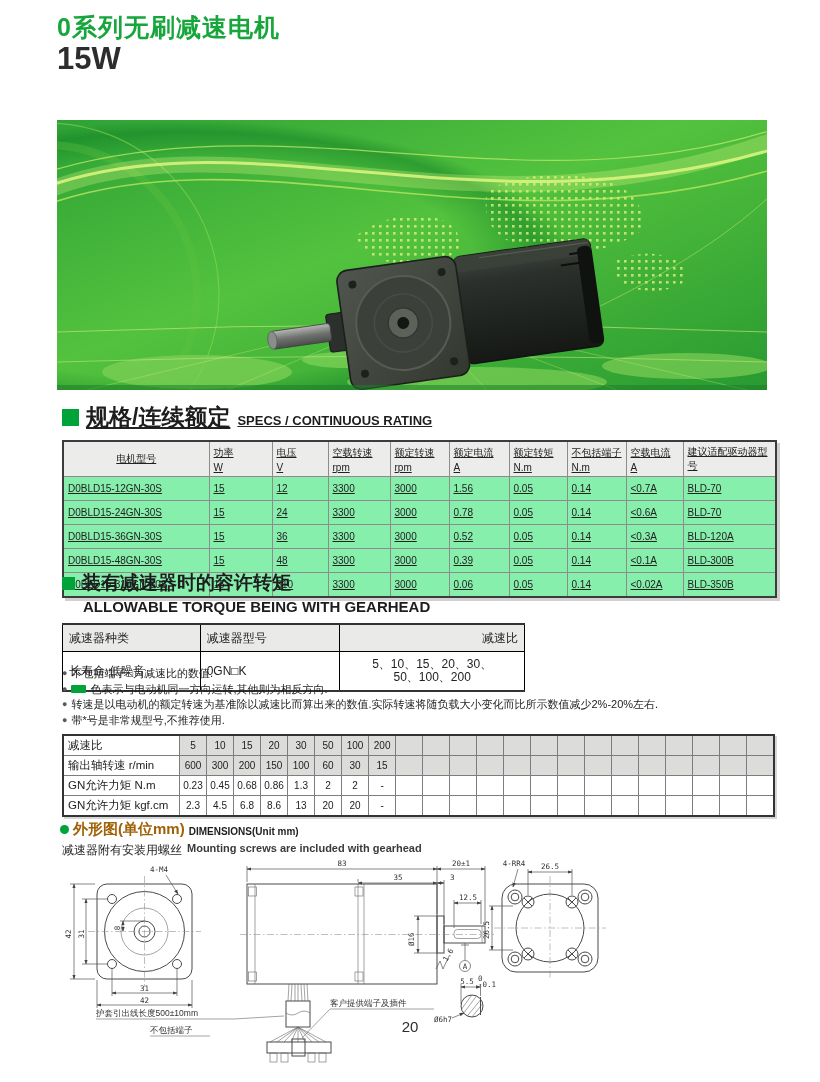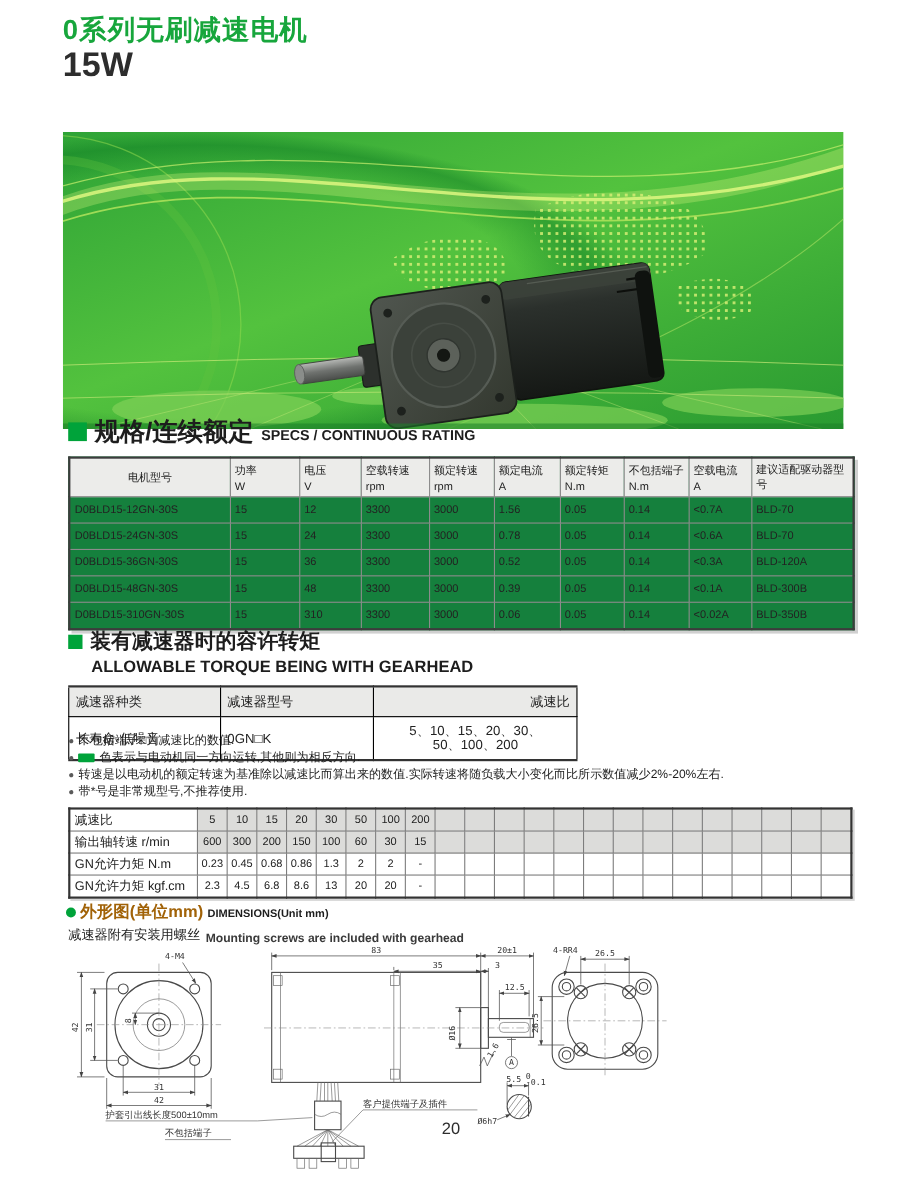--- a/index.html
+++ b/index.html
@@ -23,21 +23,21 @@
   .gsq{width:17px;height:17px;background:#00a33a;flex:0 0 auto;}
   .gsq.small{width:13px;height:13px;}
   .h2cn{font-size:23px;font-weight:bold;color:#1d1d1d;white-space:nowrap;}
   .h2cn.small{font-size:19px;}
   .h2en{font-size:13px;font-weight:bold;color:#1d1d1d;margin-top:6px;white-space:nowrap;}
   .h2en2{font-size:15px;font-weight:bold;color:#1d1d1d;margin:2px 0 0 21px;}
 
   
   table{border-collapse:collapse;}
   .specs-table{width:713px;table-layout:fixed;border:2px solid #3c3c3c;margin-top:7px;
-               box-shadow:3px 3px 0 rgba(120,120,120,.35);background:#15803d;}
+               box-shadow:3px 3px 0 rgba(120,120,120,.35);background:#86efac;}
   .specs-table th,.specs-table td{border:1px solid #8c8c8c;font-weight:normal;}
   .specs-table th{background:#ececea;text-align:left;padding:3px 4px;height:28px;
                   font-size:10px;vertical-align:middle;}
   .specs-table th:first-child{text-align:center;}
   .specs-table th .unit{margin-top:2px;}
   .specs-table td{font-size:10px;padding:2px 4px;height:19px;vertical-align:middle;}
   .specs-table col.c1{width:146px}.specs-table col.c2{width:63px}.specs-table col.c3{width:56px}
   .specs-table col.c4{width:62px}.specs-table col.c5{width:59px}.specs-table col.c6{width:60px}
   .specs-table col.c7{width:58px}.specs-table col.c8{width:59px}.specs-table col.c9{width:57px}
   .specs-table col.c10{width:93px}
@@ -66,21 +66,21 @@
   .ratio-table td{border:1px solid #7d7d7d;font-size:10px;text-align:center;height:19px;padding:0 1px;}
   .ratio-table td.rlabel{width:110px;text-align:left;font-size:11.5px;padding-left:4px;background:#fff;}
   .ratio-table td.shaded{background:#dcdcda;}
 
   
   .dims-head{position:absolute;left:60px;top:820px;}
   .dims-h-row{display:flex;align-items:center;gap:4px;}
   .gdot{width:9px;height:9px;border-radius:50%;background:#00a33a;}
   .dims-cn{font-size:15px;font-weight:bold;color:#a16207;}
   .dims-en{font-size:10px;font-weight:bold;color:#1d1d1d;margin-top:3px;}
-  .dims-sub{display:flex;align-items:flex-end;gap:5px;margin-top:3px;margin-left:2px;}
+  .dims-sub{display:flex;align-items:flex-start;gap:5px;margin-top:3px;margin-left:2px;}
   .dims-sub-cn{font-size:12px;color:#1d1d1d;}
   .dims-sub-en{font-size:11px;font-weight:bold;color:#3a3a3a;}
 
   .drawing{position:absolute;left:62px;top:856px;}
   .drawing text{fill:#333;font-family:"DejaVu Sans Mono",monospace;font-size:7.5px;}
   .drawing text.cnlab{font-family:"Liberation Sans",sans-serif;font-size:8.5px;}
   .dln{stroke:#4a4a4a;stroke-width:1;fill:none;}
   .dthin{stroke:#666;stroke-width:.6;fill:none;}
   .ddim{stroke:#555;stroke-width:.7;fill:none;}
   .dcl{stroke:#888;stroke-width:.55;fill:none;stroke-dasharray:7 2.5 1.5 2.5;}
@@ -179,21 +179,21 @@
         <circle cx="346" cy="201" r="6" fill="#141713"></circle>
         <circle cx="301" cy="156" r="4" fill="#1d211d"></circle>
           <circle cx="391" cy="156" r="4" fill="#1d211d"></circle>
         <circle cx="301" cy="246" r="4" fill="#1d211d"></circle>
           <circle cx="391" cy="246" r="4" fill="#1d211d"></circle>
       </g>
       <rect y="265" width="710" height="5" fill="#1b7f28" opacity="0.55"></rect>
     </svg>
   </div>
 
-  <div class="sec" style="top:377px;">
+  <div class="sec" style="top:402px;text-decoration:underline;">
     <div class="h2row">
       <span class="gsq"></span>
       <span class="h2cn">规格/连续额定</span>
       <span class="h2en">SPECS / CONTINUOUS RATING</span>
     </div>
     <table class="specs-table">
       <colgroup>
           <col class="c1">
           <col class="c2">
           <col class="c3">

